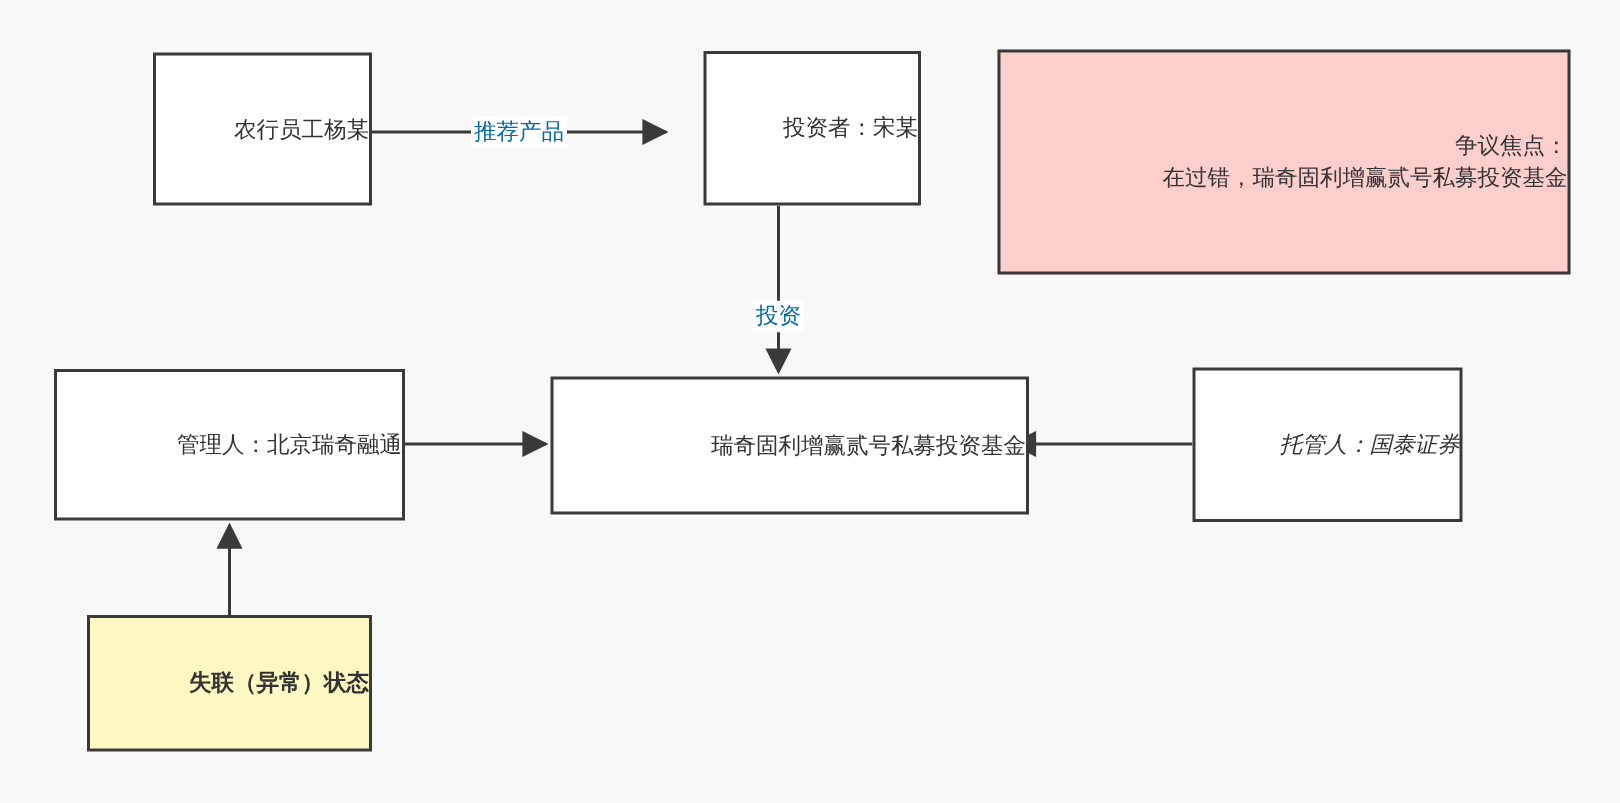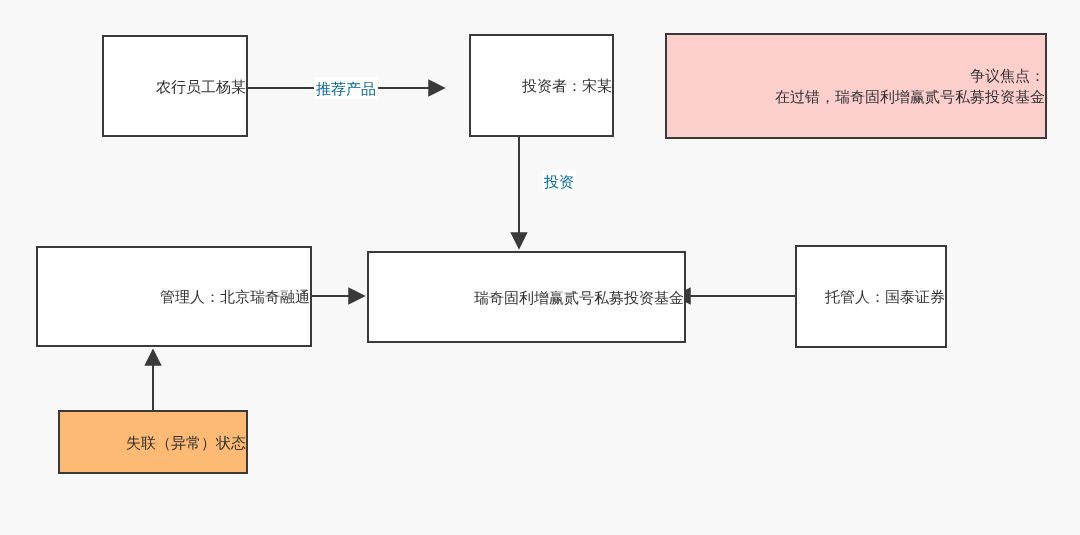--- a/index.html
+++ b/index.html
@@ -30,25 +30,25 @@
     align-items: flex-end;
     justify-content: center;
     text-align: center;
     font-size: 15px;
     line-height: 21px;
     color: #333333;
     z-index: 2;
   }
   .node-bank     { left: 102px; top: 35px;  width: 146px; height: 102px; }
   .node-investor { left: 447px; top: 34px;  width: 145px; height: 103px; margin-left: 22px; }
-  .node-manager  { left: 36px;  top: 246px; width: 276px; height: 101px; }
+  .node-manager  { left: 36px;  top: 246px; width: 234px; height: 101px; }
   .node-fund     { left: 367px; top: 251px; width: 319px; height: 92px; }
-  .node-custodian{ left: 795px; top: 245px; width: 152px; height: 103px; }
-  .node-status   { left: 58px;  top: 410px; width: 190px; height: 64px; background: #fdba74; }
-  .node-dispute  { left: 665px; top: 33px;  width: 382px; height: 106px; background: #FCCFCC; }
+  .node-custodian{ left: 795px; top: 245px; width: 180px; height: 103px; font-style: italic; }
+  .node-status   { left: 58px;  top: 410px; width: 190px; height: 91px; background: #fef9c3; font-weight: bold; }
+  .node-dispute  { left: 665px; top: 33px;  width: 382px; height: 150px; background: #FCCFCC; }
   .edges-svg {
     position: absolute;
     left: 0; top: 0;
     width: 1080px; height: 535px;
     z-index: 1;
   }
   .edges-svg line {
     stroke: #3A3A3A;
     stroke-width: 2;
   }
@@ -57,21 +57,21 @@
     background: #FFFFFF;
     padding: 1px 2px;
     font-size: 15px;
     line-height: 19px;
     color: #0369a1;
     transform: translate(-50%, -50%);
     white-space: nowrap;
     z-index: 3;
   }
   .label-recommend { left: 346px; top: 88px; }
-  .label-invest    { left: 519px; top: 181px; margin-left: 40px; }
+  .label-invest    { left: 519px; top: 211px; }
 </style>
 </head>
 <body>
 
 <div class="canvas">
 
   <svg class="edges-svg" viewBox="0 0 1080 535" xmlns="http://www.w3.org/2000/svg">
     <defs>
       <marker id="arrow" viewBox="0 0 12 12" refX="11" refY="6" markerWidth="9" markerHeight="9" orient="auto-start-reverse">
         <path d="M1,1 L11,6 L1,11 Z" fill="#3A3A3A" stroke="#3A3A3A" stroke-width="1"></path>

